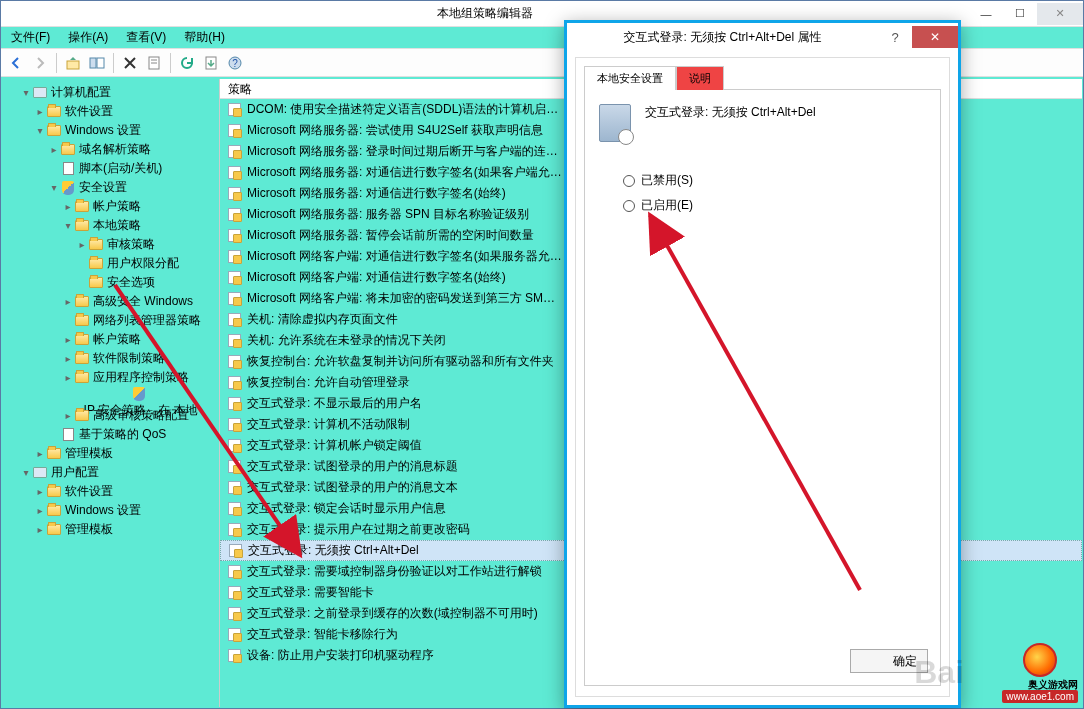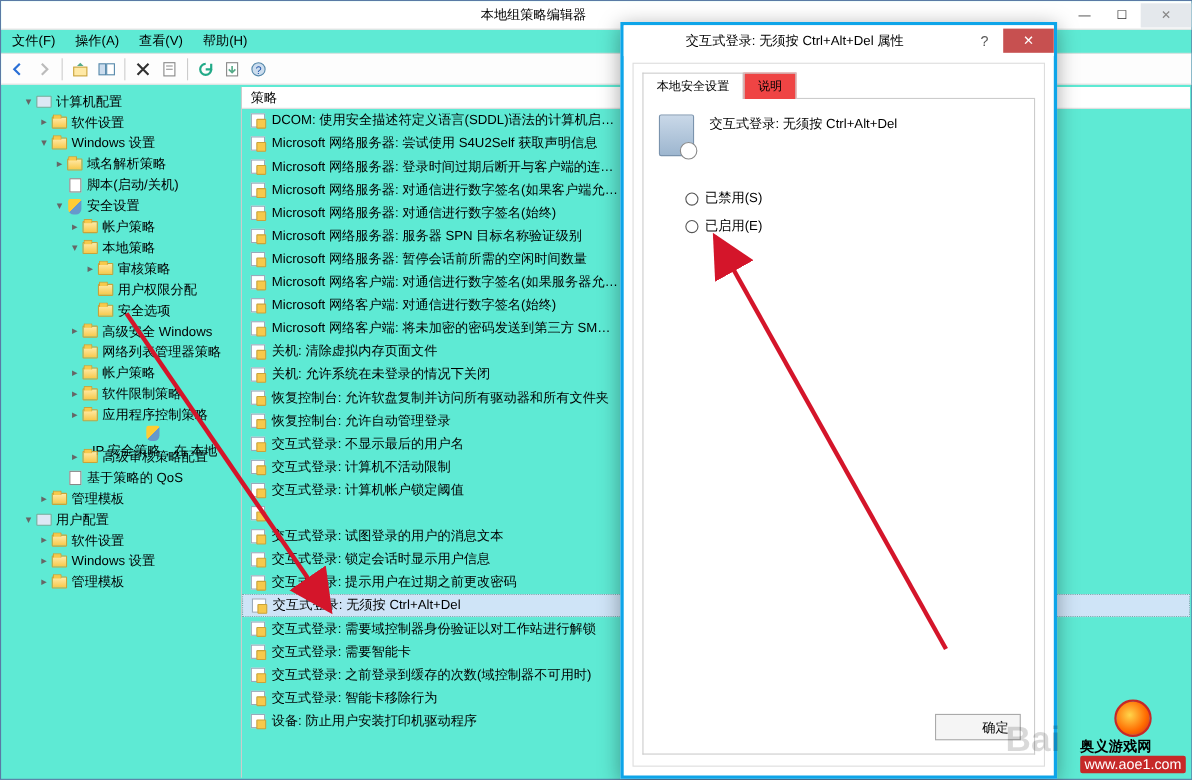--- a/index.html
+++ b/index.html
@@ -61,21 +61,21 @@
   .server-ico::after{content:"";position:absolute;right:-4px;bottom:-4px;width:14px;height:14px;border-radius:50%;background:#fff;border:1px solid #888;}
   .radio-row { display:flex; align-items:center; gap:6px; margin:8px 24px; }
   .radio { width:12px; height:12px; border:1px solid #555; border-radius:50%; background:#fff;}
   .btnrow { position:absolute; right:12px; bottom:12px; display:flex; gap:10px;}
   .btn { min-width:78px; height:24px; border:1px solid #aaa; background:#f5f5f5; font-size:12px; display:flex; align-items:center; justify-content:center;padding-left:32px;}
 
   
   .arrow { position:absolute; pointer-events:none; }
 
   
-  .logo { position:absolute; right:6px; bottom:6px; font-size:13px; color:#bd2b2b; text-align:left; line-height:1.1;}
+  .logo { position:absolute; right:6px; bottom:6px; font-size:10px; color:#bd2b2b; text-align:right; line-height:1.1;}
   .logo .flame { width:34px;height:34px;border-radius:50%;background:radial-gradient(circle at 40% 40%, #ffd54a, #ff6a00 60%, #c62828); margin:0 auto 2px; border:2px solid #c62828;}
   .bai { position:absolute; right:120px; bottom:18px; font-size:32px; color:rgba(0,0,0,.15); font-weight:bold;}
 </style>
 </head>
 <body>
 
 <div class="main-window">
   <div class="titlebar">
     <div class="title">本地组策略编辑器</div>
     <div class="wctrls">
@@ -421,20 +421,21 @@
           <div class="row">
             <span class="ric">
               <span class="policy-ico"></span>
             </span>
             <span>交互式登录: 计算机帐户锁定阈值</span>
           </div>
           <div class="row">
             <span class="ric">
               <span class="policy-ico"></span>
             </span>
+            <span>交互式登录: 试图登录的用户的消息标题</span>
           </div>
           <div class="row">
             <span class="ric">
               <span class="policy-ico"></span>
             </span>
             <span>交互式登录: 试图登录的用户的消息文本</span>
           </div>
           <div class="row">
             <span class="ric">
               <span class="policy-ico"></span>

